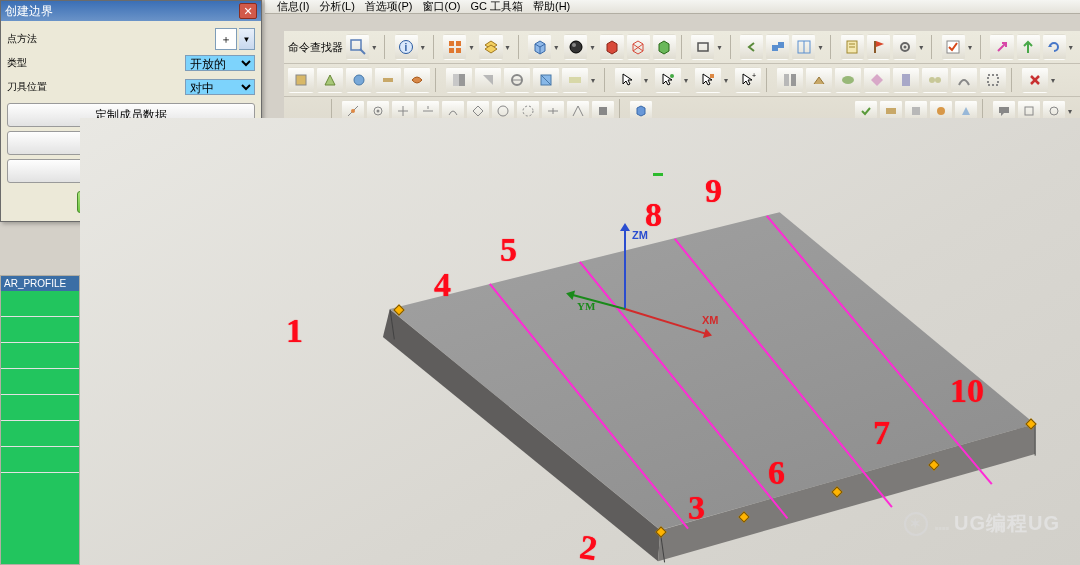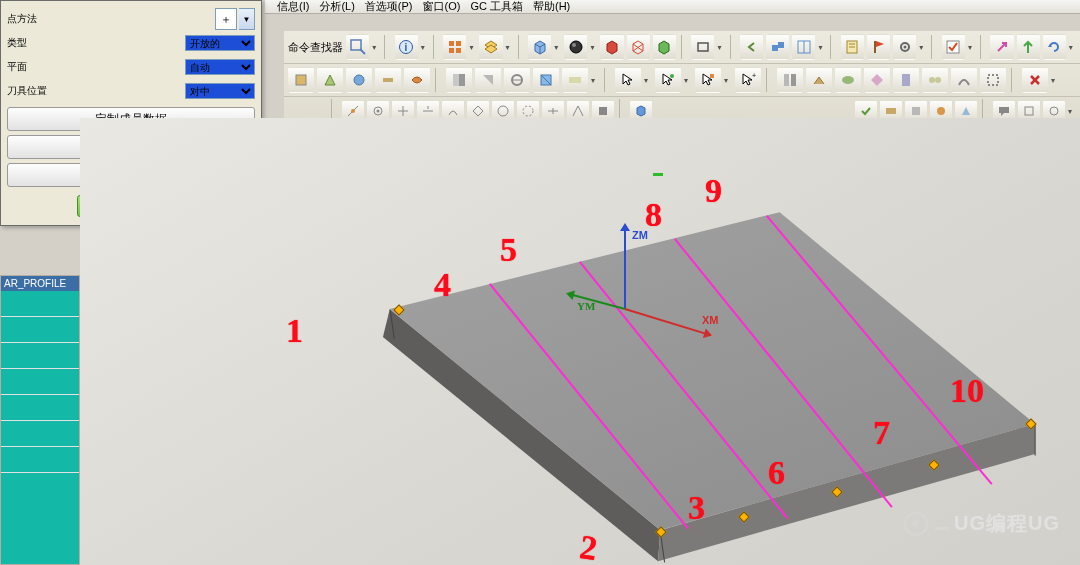--- a/index.html
+++ b/index.html
@@ -13,33 +13,33 @@
   .tb-area { position:absolute; left:265px; top:31px; right:0; height:100px; background: linear-gradient(#eceade,#dedace); margin-left: 19px; }
   .tb-row { display:flex; align-items:center; height:33px; gap:3px; padding:2px 4px; border-bottom:1px solid #c4c0b4; }
   .tb-row.small { height:28px; border-bottom:none; padding-left:45px;}
   .cmd-label { font-size:11px; white-space:nowrap; }
   .tb-btn { width:26px; height:26px; display:inline-flex; align-items:center; justify-content:center; border:1px solid transparent; border-radius:3px; background:linear-gradient(#fdfdfb,#e0ddd1); }
   .tb-btn.small { width:22px; height:22px; }
   .tb-sep { width:6px; height:24px; border-left:1px solid #b8b4a6; margin:0 2px;}
   .dd-arr { width:8px; font-size:8px; color:#555; }
 
   
-  .lefttree { position:absolute; left:0; top:275px; width:80px; bottom:0; background:#14b8a6; border:1px solid #b2aea3;}
+  .lefttree { position:absolute; left:0; top:275px; width:80px; bottom:0; background:#22c55e; border:1px solid #b2aea3;}
   .lefttree .item { background:#3b6ea5; color:#fff; font-size:10px; padding:2px 3px; }
   .lefttree .slot { height:26px; border-bottom:1px solid #e2e2e2;}
 
   
   .dialog { position:absolute; left:0; top:0; width:262px; background:#ece9d8; border:1px solid #6b6b6b; box-shadow:2px 2px 4px rgba(0,0,0,.25);}
   .dlg-title { height:20px; background:linear-gradient(#3b6fb5,#6a93c8); color:#fff; font-size:12px; display:flex; align-items:center; padding:0 4px; justify-content:space-between;}
   .dlg-close { width:18px; height:16px; background:#d25a4a; color:#fff; display:flex; align-items:center; justify-content:center; font-size:11px; border:1px solid #8a2d20; border-radius:2px;}
   .dlg-body { padding:6px 6px 8px 6px; }
   .dlg-row { display:flex; align-items:center; justify-content:space-between; height:24px; }
   .dlg-row label { font-size:10px; }
   .dlg-ctrl { display:flex; align-items:center; gap:2px; }
-  .dlg-sel { height:16px; font-size:10px; background:#1d4ed8; border:1px solid #7e9db9; min-width:70px; }
+  .dlg-sel { height:16px; font-size:12px; background:#7dd3fc; border:1px solid #7e9db9; min-width:70px; }
   .dlg-iconbox { width:22px; height:22px; border:1px solid #7e9db9; background:#fff; display:flex; align-items:center; justify-content:center;}
   .dlg-dd { width:16px; height:22px; border:1px solid #7e9db9; border-left:none; background:linear-gradient(#e8f0fb,#c8d8ee); display:flex; align-items:center; justify-content:center; font-size:8px;}
   .dlg-btn-row { padding-top:4px; }
   .dlg-wide-btn { width:100%; height:24px; background:linear-gradient(#fefefe,#e2e2e2); border:1px solid #9a9a9a; border-radius:3px; font-size:12px;}
   .dlg-foot { display:flex; justify-content:flex-end; gap:8px; padding-top:8px;}
   .dlg-fbtn { height:22px; padding:0 12px; border:1px solid #8a8a8a; border-radius:3px; font-size:12px;}
   .dlg-fbtn.ok { background:linear-gradient(#a8e27a,#6fc541); border-color:#4a8b2a;}
   .dlg-fbtn.plain { background:linear-gradient(#fefefe,#e2e2e2);}
 
   
@@ -489,47 +489,43 @@
   <div class="slot"></div>
   <div class="slot"></div>
   <div class="slot"></div>
   <div class="slot"></div>
   <div class="slot"></div>
   <div class="slot"></div>
   <div class="slot"></div>
 </div>
 
 <div class="dialog">
+  <div class="dlg-title">
+    <span>创建边界</span>
+    <span class="dlg-close">✕</span>
+  </div>
   <div class="dlg-body">
 
     <div class="dlg-row">
       <label>点方法</label>
       <div class="dlg-ctrl">
         <span class="dlg-iconbox">＋</span>
         <span class="dlg-dd">▼</span>
       </div>
     </div>
 
     <div class="dlg-row">
       <label>类型</label>
       <div class="dlg-ctrl">
         <select class="dlg-sel">
           <option>开放的</option>
         </select>
       </div>
     </div>
 
-    <div class="dlg-row">
-      <label>平面</label>
-      <div class="dlg-ctrl">
-        <select class="dlg-sel">
-          <option>自动</option>
-        </select>
-      </div>
-    </div>
 
 
     <div class="dlg-row">
       <label>刀具位置</label>
       <div class="dlg-ctrl">
         <select class="dlg-sel">
           <option>对中</option>
         </select>
       </div>
     </div>

